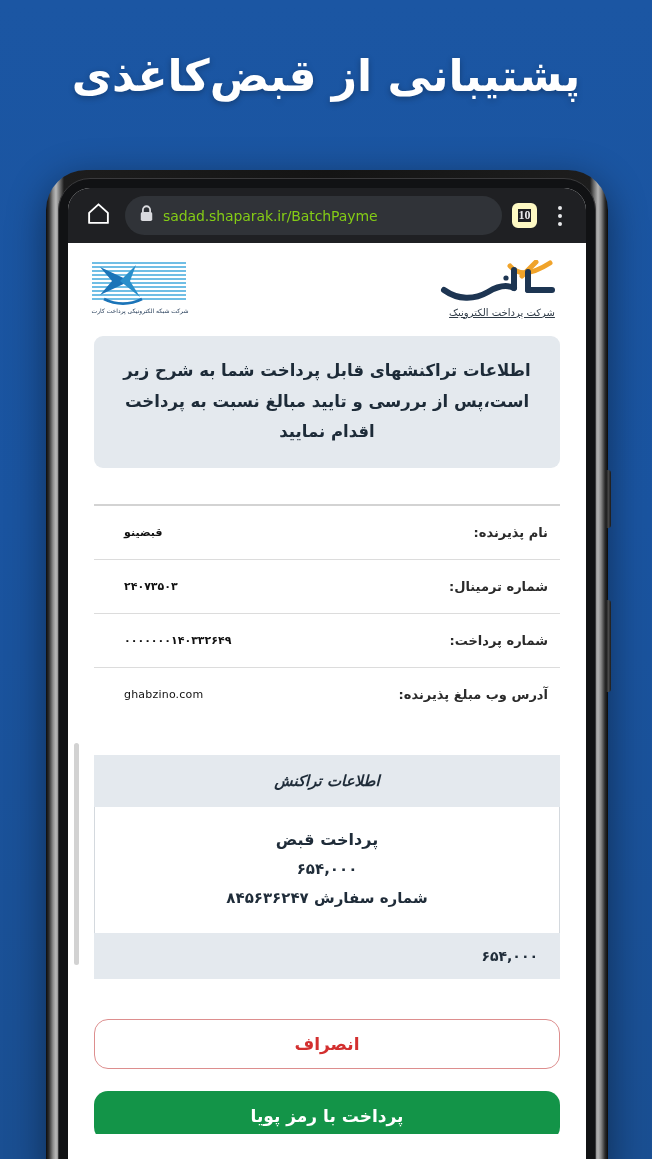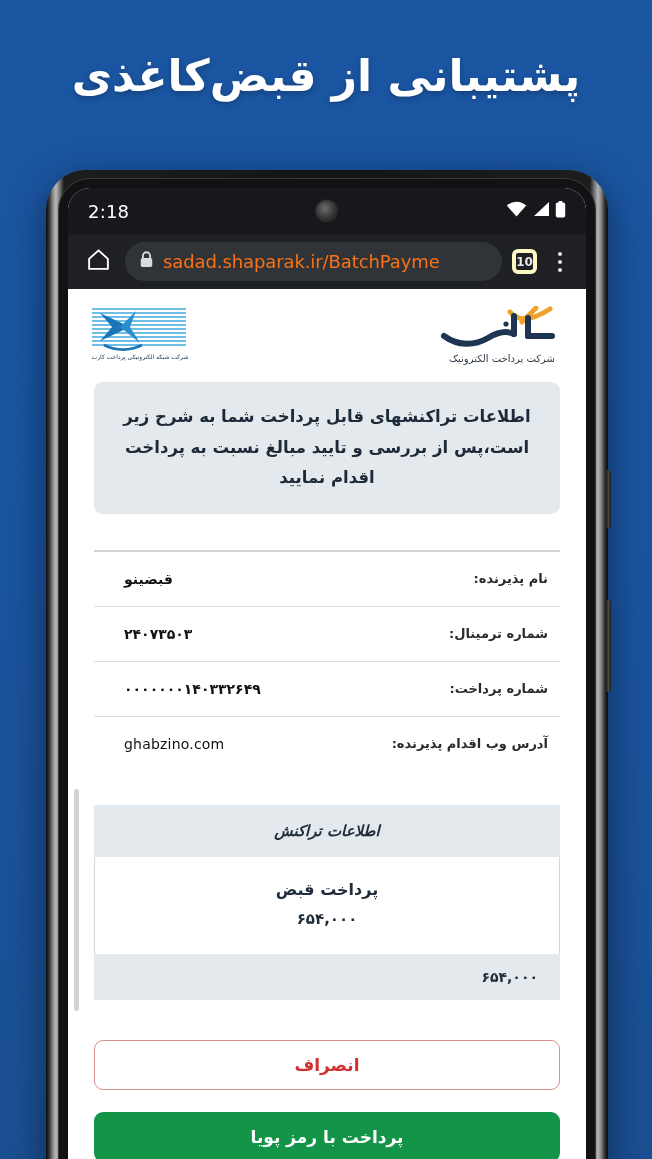--- a/index.html
+++ b/index.html
@@ -147,35 +147,35 @@
     background: #303338;
     border-radius: 20px;
     display: flex;
     align-items: center;
     gap: 9px;
     padding: 0 14px;
     overflow: hidden;
     min-width: 0;
   }
   .url-text {
-    color: #f97316;
-    font-size: 18px;
+    color: #84cc16;
+    font-size: 14px;
     white-space: nowrap;
     overflow: hidden;
     letter-spacing: -0.1px;
   }
   .tab-count {
     flex: 0 0 auto;
     width: 25px; height: 25px;
-    border: 4px solid #fef9c3;
+    border: 6px solid #fef9c3;
     border-radius: 6px;
     color: #e8e8ea;
     font-size: 12px;
     font-weight: bold;
-    display: flex; align-items: center; justify-content: center;
+    display: flex; align-items: center; justify-content: center; font-family: Liberation Serif, serif;
   }
   .menu-dots {
     flex: 0 0 auto;
     width: 26px; height: 30px;
     display: flex; flex-direction: column;
     align-items: center; justify-content: center; gap: 4px;
   }
   .menu-dots i {
     display: block; width: 4px; height: 4px;
     border-radius: 50%; background: #e8e8ea;
@@ -212,20 +212,21 @@
   .sadad-logo { text-align: center; line-height: 1; }
   .sadad-mark {
     position: relative;
     width: 124px; height: 44px;
   }
   .sadad-sub {
     font-size: 10px;
     color: #2e3a46;
     margin-top: 4px;
     letter-spacing: -0.2px;
+    text-decoration: underline;
   }
   .shaparak-logo {
     width: 100px; height: 60px;
     position: relative;
   }
 
   
   .info-banner {
     margin: 8px 26px 8px 26px;
     background: #e4e9ee;
@@ -250,21 +251,21 @@
     border-top: 1px solid #dcdcdc;
   }
   .merchant-row:first-child { border-top: 2px solid #d3d3d3; }
   .merchant-label {
     font-size: 13px;
     color: #2b2b2b;
     font-weight: 600;
     letter-spacing: -0.1px;
   }
   .merchant-value {
-    font-size: 14px;
+    font-size: 11px;
     color: #111;
     font-weight: bold;
     margin-left: 18px;
     letter-spacing: 0.2px;
   }
   .merchant-value.ltr { direction: ltr; font-weight: 400; }
 
   
   .txn-block {
     margin: 34px 26px 0 26px;
@@ -315,21 +316,21 @@
 
   
   .actions {
     margin: 40px 26px 0 26px;
     display: flex;
     flex-direction: column;
     gap: 22px;
   }
   .btn {
     height: 50px;
-    border-radius: 9px;
+    border-radius: 14px;
     display: flex;
     align-items: center;
     justify-content: center;
     font-size: 17px;
     font-weight: bold;
     cursor: pointer;
     letter-spacing: -0.2px;
   }
   .btn-cancel {
     background: #ffffff;
@@ -347,44 +348,20 @@
 
 <div class="headline">پشتیبانی از قبض‌کاغذی</div>
 
 <div class="phone">
   <div class="phone-inner-edge"></div>
   <div class="side-button-volume"></div>
   <div class="side-button-power"></div>
 
   <div class="screen">
 
-    <div class="status-bar">
-      <div class="status-time">2:18</div>
-
-      <div class="camera-hole"></div>
-
-      <div class="status-icons">
-        <span>
-          <svg width="21" height="16" viewBox="0 0 21 16" aria-hidden="true">
-            <path d="M10.5 15.5 L0.8 4.6 A14 14 0 0 1 20.2 4.6 Z" fill="#ffffff"></path>
-          </svg>
-        </span>
-        <span>
-          <svg width="18" height="16" viewBox="0 0 18 16" aria-hidden="true">
-            <path d="M17 1 L17 15 L2 15 Z" fill="#ffffff"></path>
-          </svg>
-        </span>
-        <span>
-          <svg width="11" height="17" viewBox="0 0 11 17" aria-hidden="true">
-            <rect x="3.6" y="0" width="3.8" height="2" rx="0.7" fill="#ffffff"></rect>
-            <rect x="0.8" y="1.6" width="9.4" height="15" rx="1.8" fill="#ffffff"></rect>
-          </svg>
-        </span>
-      </div>
-    </div>
 
     <div class="browser-bar">
       <div class="home-icon-wrap">
         <span>
           <svg width="25" height="25" viewBox="0 0 24 24" aria-hidden="true">
             <path d="M12 3.2 L21 11.4 L21 21 L3 21 L3 11.4 Z" fill="none" stroke="#ffffff" stroke-width="1.8" stroke-linejoin="round"></path>
           </svg>
         </span>
       </div>
 
@@ -459,31 +436,32 @@
         </div>
         <div class="merchant-row">
           <span class="merchant-label">شماره ترمینال:</span>
           <span class="merchant-value">۲۴۰۷۳۵۰۳</span>
         </div>
         <div class="merchant-row">
           <span class="merchant-label">شماره پرداخت:</span>
           <span class="merchant-value">۰۰۰۰۰۰۰۱۴۰۳۳۲۶۴۹</span>
         </div>
         <div class="merchant-row">
-          <span class="merchant-label">آدرس وب اقدام پذیرنده:</span>
+          <span class="merchant-label">آدرس وب مبلغ پذیرنده:</span>
           <span class="merchant-value ltr">ghabzino.com</span>
         </div>
       </div>
 
       <div class="txn-block">
         <div class="txn-header">اطلاعات تراکنش</div>
 
         <div class="txn-body">
           <div>پرداخت قبض</div>
           <div class="txn-amount">۶۵۴,۰۰۰</div>
+          <div class="txn-order">شماره سفارش ۸۴۵۶۳۶۲۴۷</div>
         </div>
 
         <div class="txn-total">
           <span class="txn-total-value">۶۵۴,۰۰۰</span>
         </div>
       </div>
 
       <div class="actions">
         <div class="btn btn-cancel">انصراف</div>
         <div class="btn btn-pay">پرداخت با رمز پویا</div>

